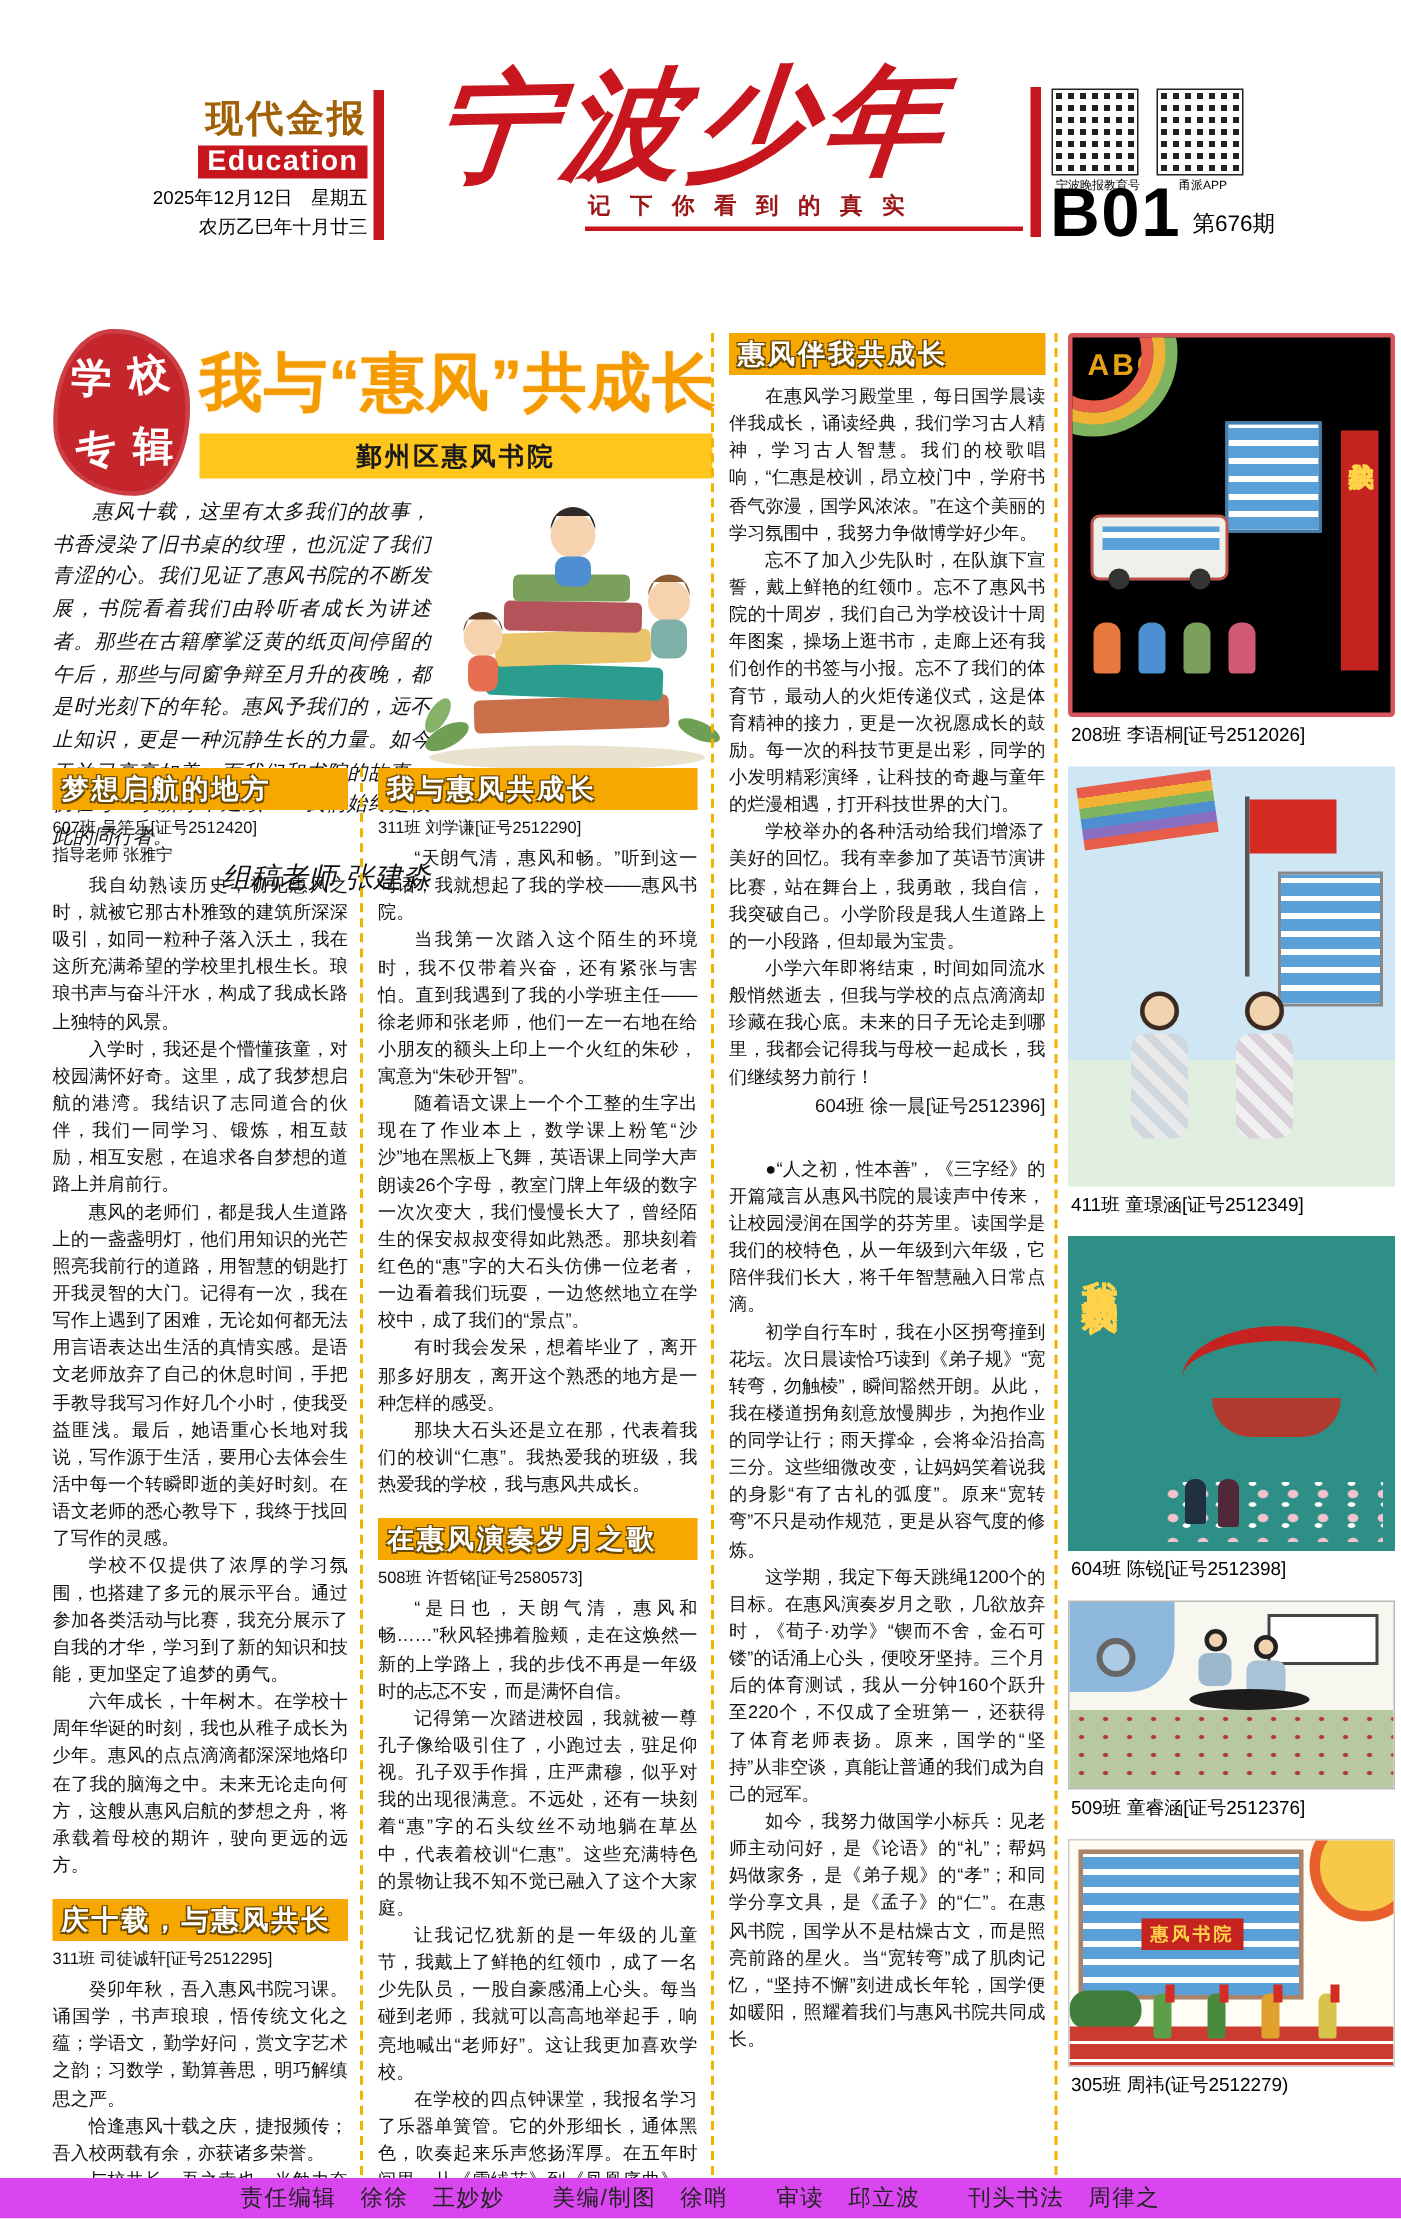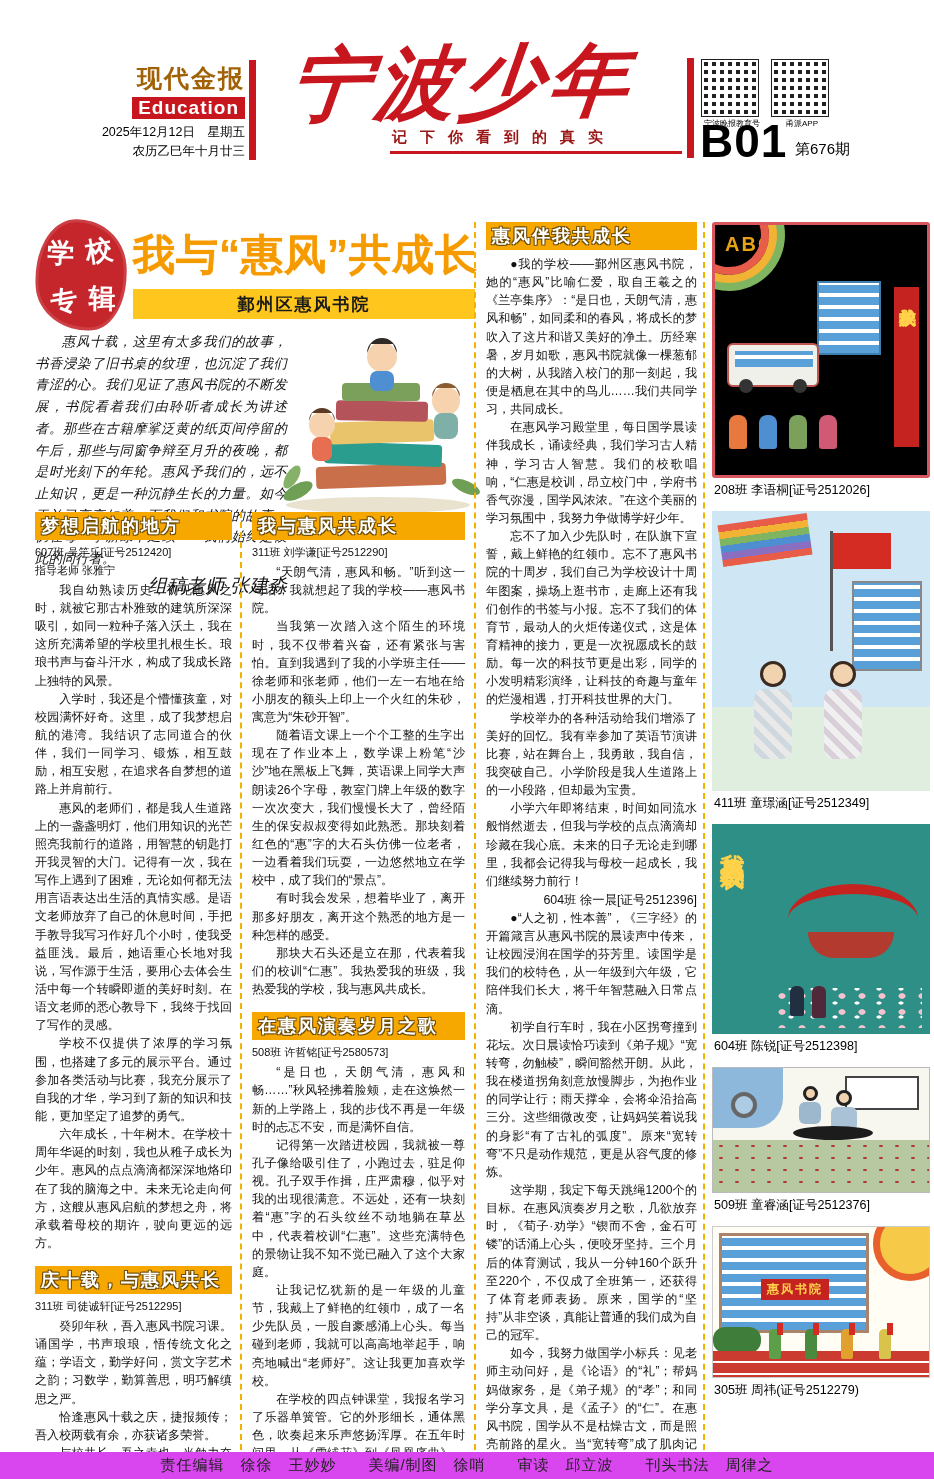--- a/index.html
+++ b/index.html
@@ -203,27 +203,26 @@
       <p>在学校的四点钟课堂，我报名学习了乐器单簧管。它的外形细长，通体黑色，吹奏起来乐声悠扬浑厚。在五年时间里，从《雪绒花》到《凤凰序曲》，我的吹奏技术越来越好，还加入了校管乐队。这离不开老师温情的教导和学校提供的资源。</p>
 
     </div>
   </div>
 </div>
 
 <div class="col" style="left:486px;top:222px;width:211px">
   <div class="article">
     <div class="art-head">惠风伴我共成长</div>
     <div class="body-text">
-      <p>●我的学校——鄞州区惠风书院，她的“惠风”比喻仁爱，取自王羲之的《兰亭集序》：“是日也，天朗气清，惠风和畅”，如同柔和的春风，将成长的梦吹入了这片和谐又美好的净土。历经寒暑，岁月如歌，惠风书院就像一棵葱郁的大树，从我踏入校门的那一刻起，我便是栖息在其中的鸟儿……我们共同学习，共同成长。</p>
       <p>在惠风学习殿堂里，每日国学晨读伴我成长，诵读经典，我们学习古人精神，学习古人智慧。我们的校歌唱响，“仁惠是校训，昂立校门中，学府书香气弥漫，国学风浓浓。”在这个美丽的学习氛围中，我努力争做博学好少年。</p>
       <p>忘不了加入少先队时，在队旗下宣誓，戴上鲜艳的红领巾。忘不了惠风书院的十周岁，我们自己为学校设计十周年图案，操场上逛书市，走廊上还有我们创作的书签与小报。忘不了我们的体育节，最动人的火炬传递仪式，这是体育精神的接力，更是一次祝愿成长的鼓励。每一次的科技节更是出彩，同学的小发明精彩演绎，让科技的奇趣与童年的烂漫相遇，打开科技世界的大门。</p>
       <p>学校举办的各种活动给我们增添了美好的回忆。我有幸参加了英语节演讲比赛，站在舞台上，我勇敢，我自信，我突破自己。小学阶段是我人生道路上的一小段路，但却最为宝贵。</p>
       <p>小学六年即将结束，时间如同流水般悄然逝去，但我与学校的点点滴滴却珍藏在我心底。未来的日子无论走到哪里，我都会记得我与母校一起成长，我们继续努力前行！</p>
       <div class="sig">604班 徐一晨[证号2512396]</div>
-      <p style="margin-top:0">●“人之初，性本善”，《三字经》的开篇箴言从惠风书院的晨读声中传来，让校园浸润在国学的芬芳里。读国学是我们的校特色，从一年级到六年级，它陪伴我们长大，将千年智慧融入日常点滴。</p>
+      <p style="margin-top:24px">●“人之初，性本善”，《三字经》的开篇箴言从惠风书院的晨读声中传来，让校园浸润在国学的芬芳里。读国学是我们的校特色，从一年级到六年级，它陪伴我们长大，将千年智慧融入日常点滴。</p>
       <p>初学自行车时，我在小区拐弯撞到花坛。次日晨读恰巧读到《弟子规》“宽转弯，勿触棱”，瞬间豁然开朗。从此，我在楼道拐角刻意放慢脚步，为抱作业的同学让行；雨天撑伞，会将伞沿抬高三分。这些细微改变，让妈妈笑着说我的身影“有了古礼的弧度”。原来“宽转弯”不只是动作规范，更是从容气度的修炼。</p>
       <p>这学期，我定下每天跳绳1200个的目标。在惠风演奏岁月之歌，几欲放弃时，《荀子·劝学》“锲而不舍，金石可镂”的话涌上心头，便咬牙坚持。三个月后的体育测试，我从一分钟160个跃升至220个，不仅成了全班第一，还获得了体育老师表扬。原来，国学的“坚持”从非空谈，真能让普通的我们成为自己的冠军。</p>
       <p>如今，我努力做国学小标兵：见老师主动问好，是《论语》的“礼”；帮妈妈做家务，是《弟子规》的“孝”；和同学分享文具，是《孟子》的“仁”。在惠风书院，国学从不是枯燥古文，而是照亮前路的星火。当“宽转弯”成了肌肉记忆，“坚持不懈”刻进成长年轮，国学便如暖阳，照耀着我们与惠风书院共同成长。</p>
 
     </div>
   </div>
 </div>
 
 <div class="col" style="left:712px;top:222px;width:218px">
 

